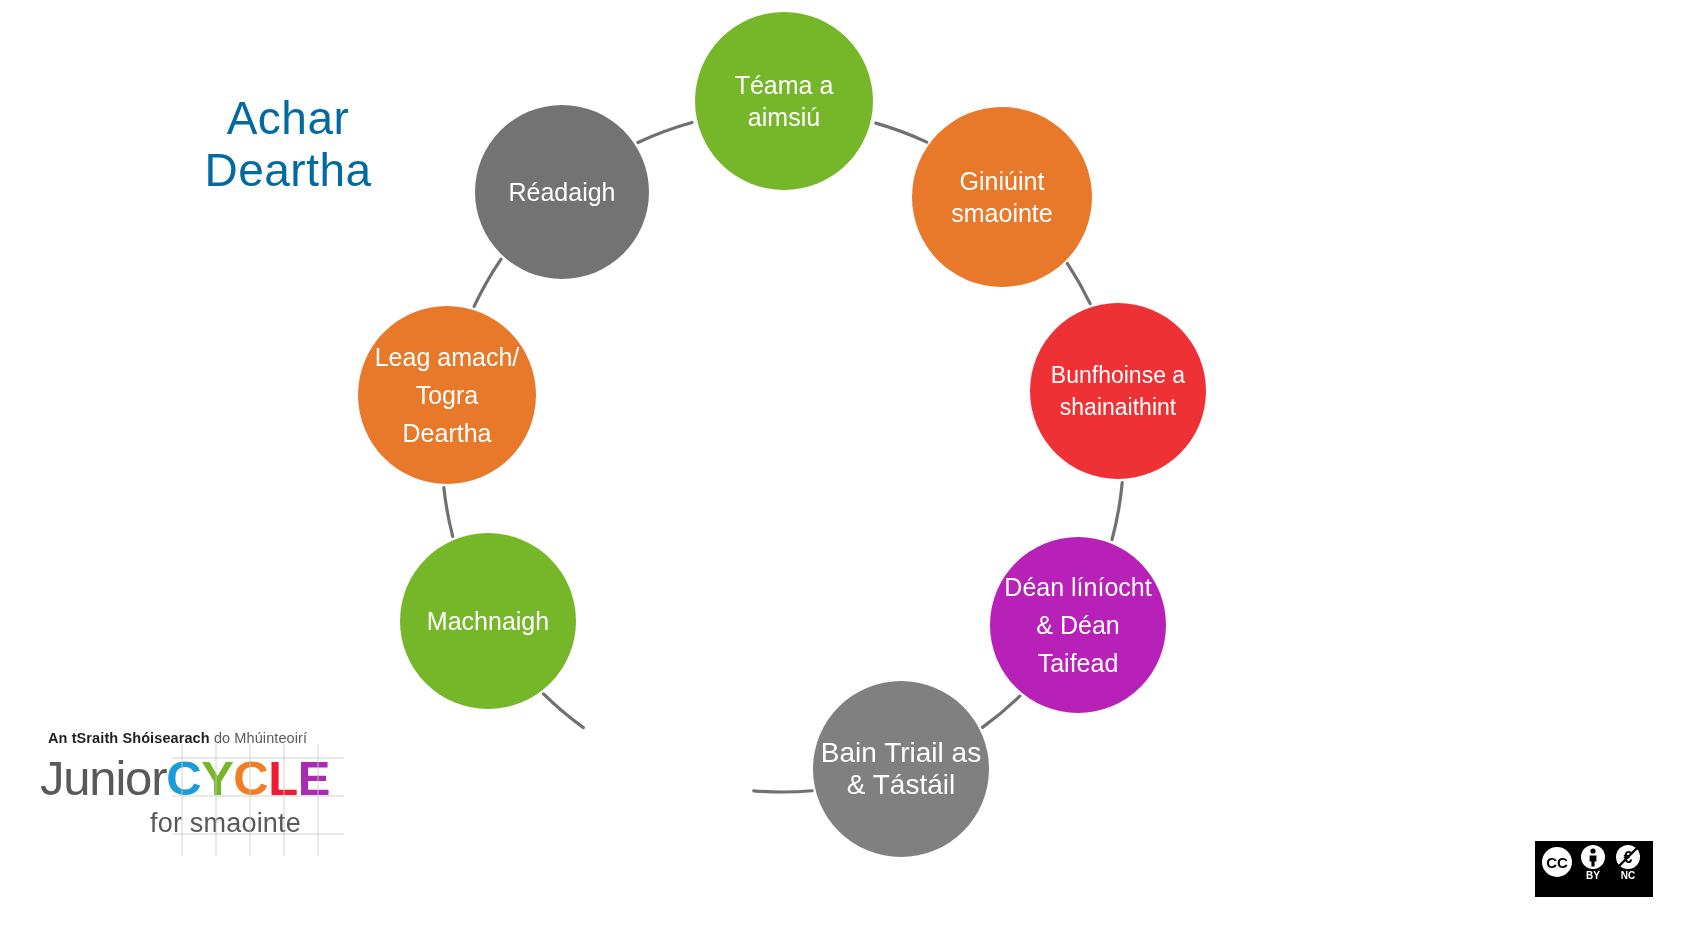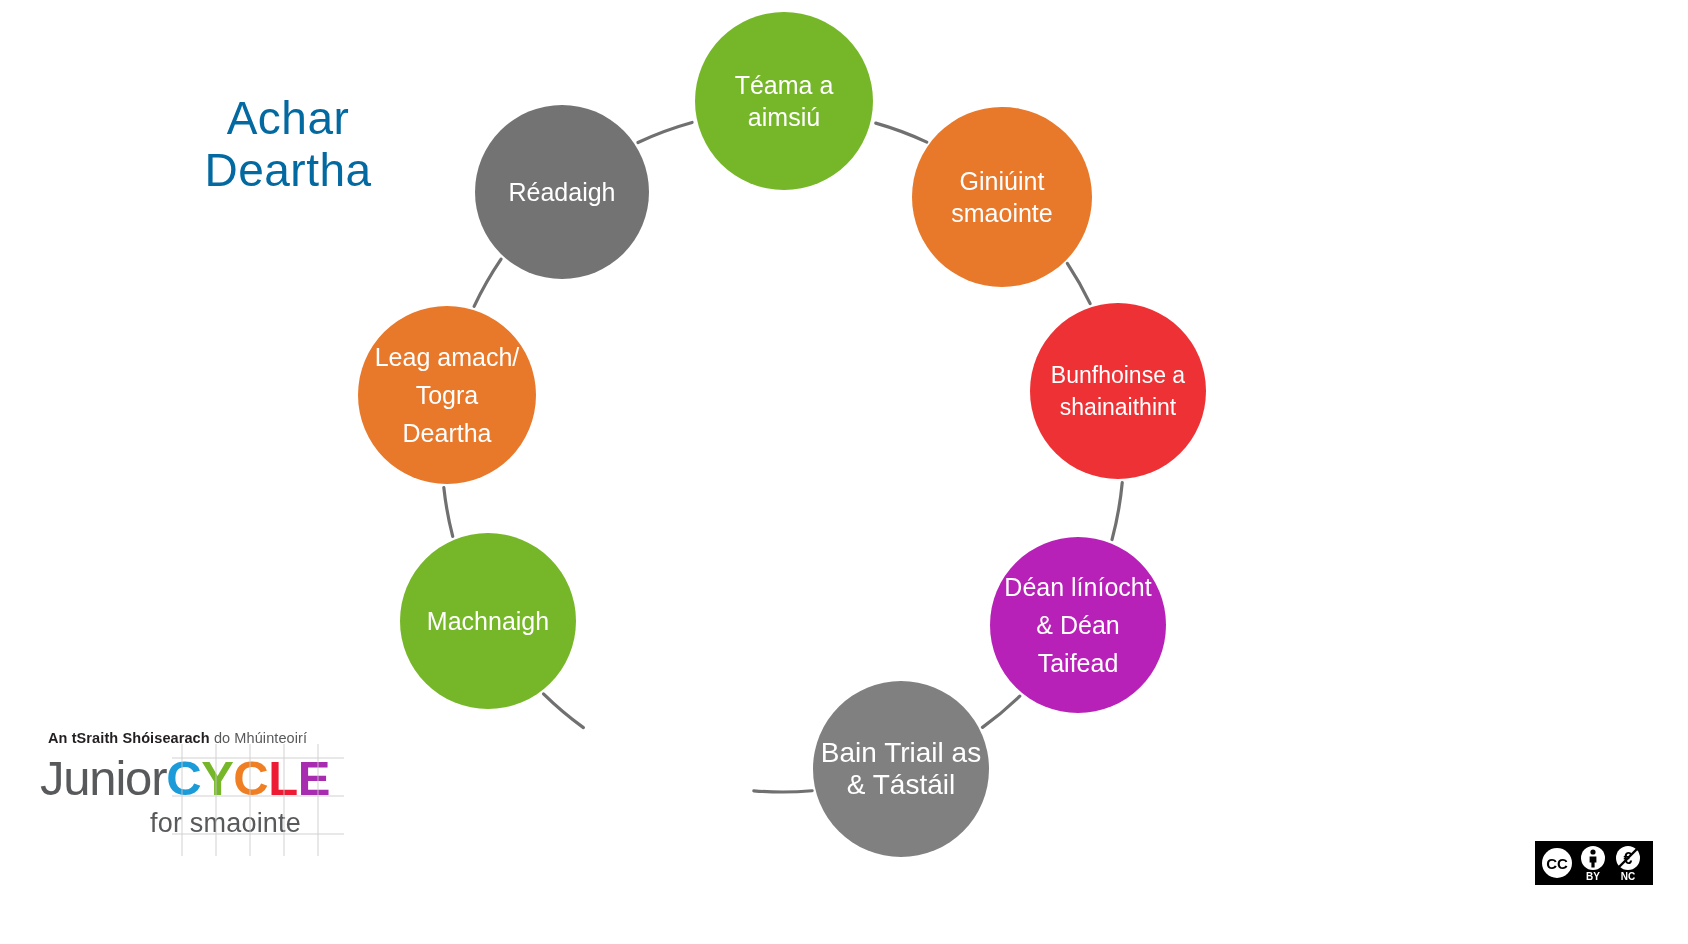--- a/index.html
+++ b/index.html
@@ -141,24 +141,23 @@
     color: #58595b;
     letter-spacing: 0.2px;
   }
 
   
   #cc-badge {
     position: absolute;
     left: 1535px;
     top: 841px;
     width: 118px;
-    height: 44px;
+    height: 56px;
     background: #000000;
     display: flex;
-    align-items: center;
   }
 </style>
 </head>
 <body>
 
 <div id="slide-title">Achar
 Deartha</div>
 
 <div id="cycle-diagram">
 

